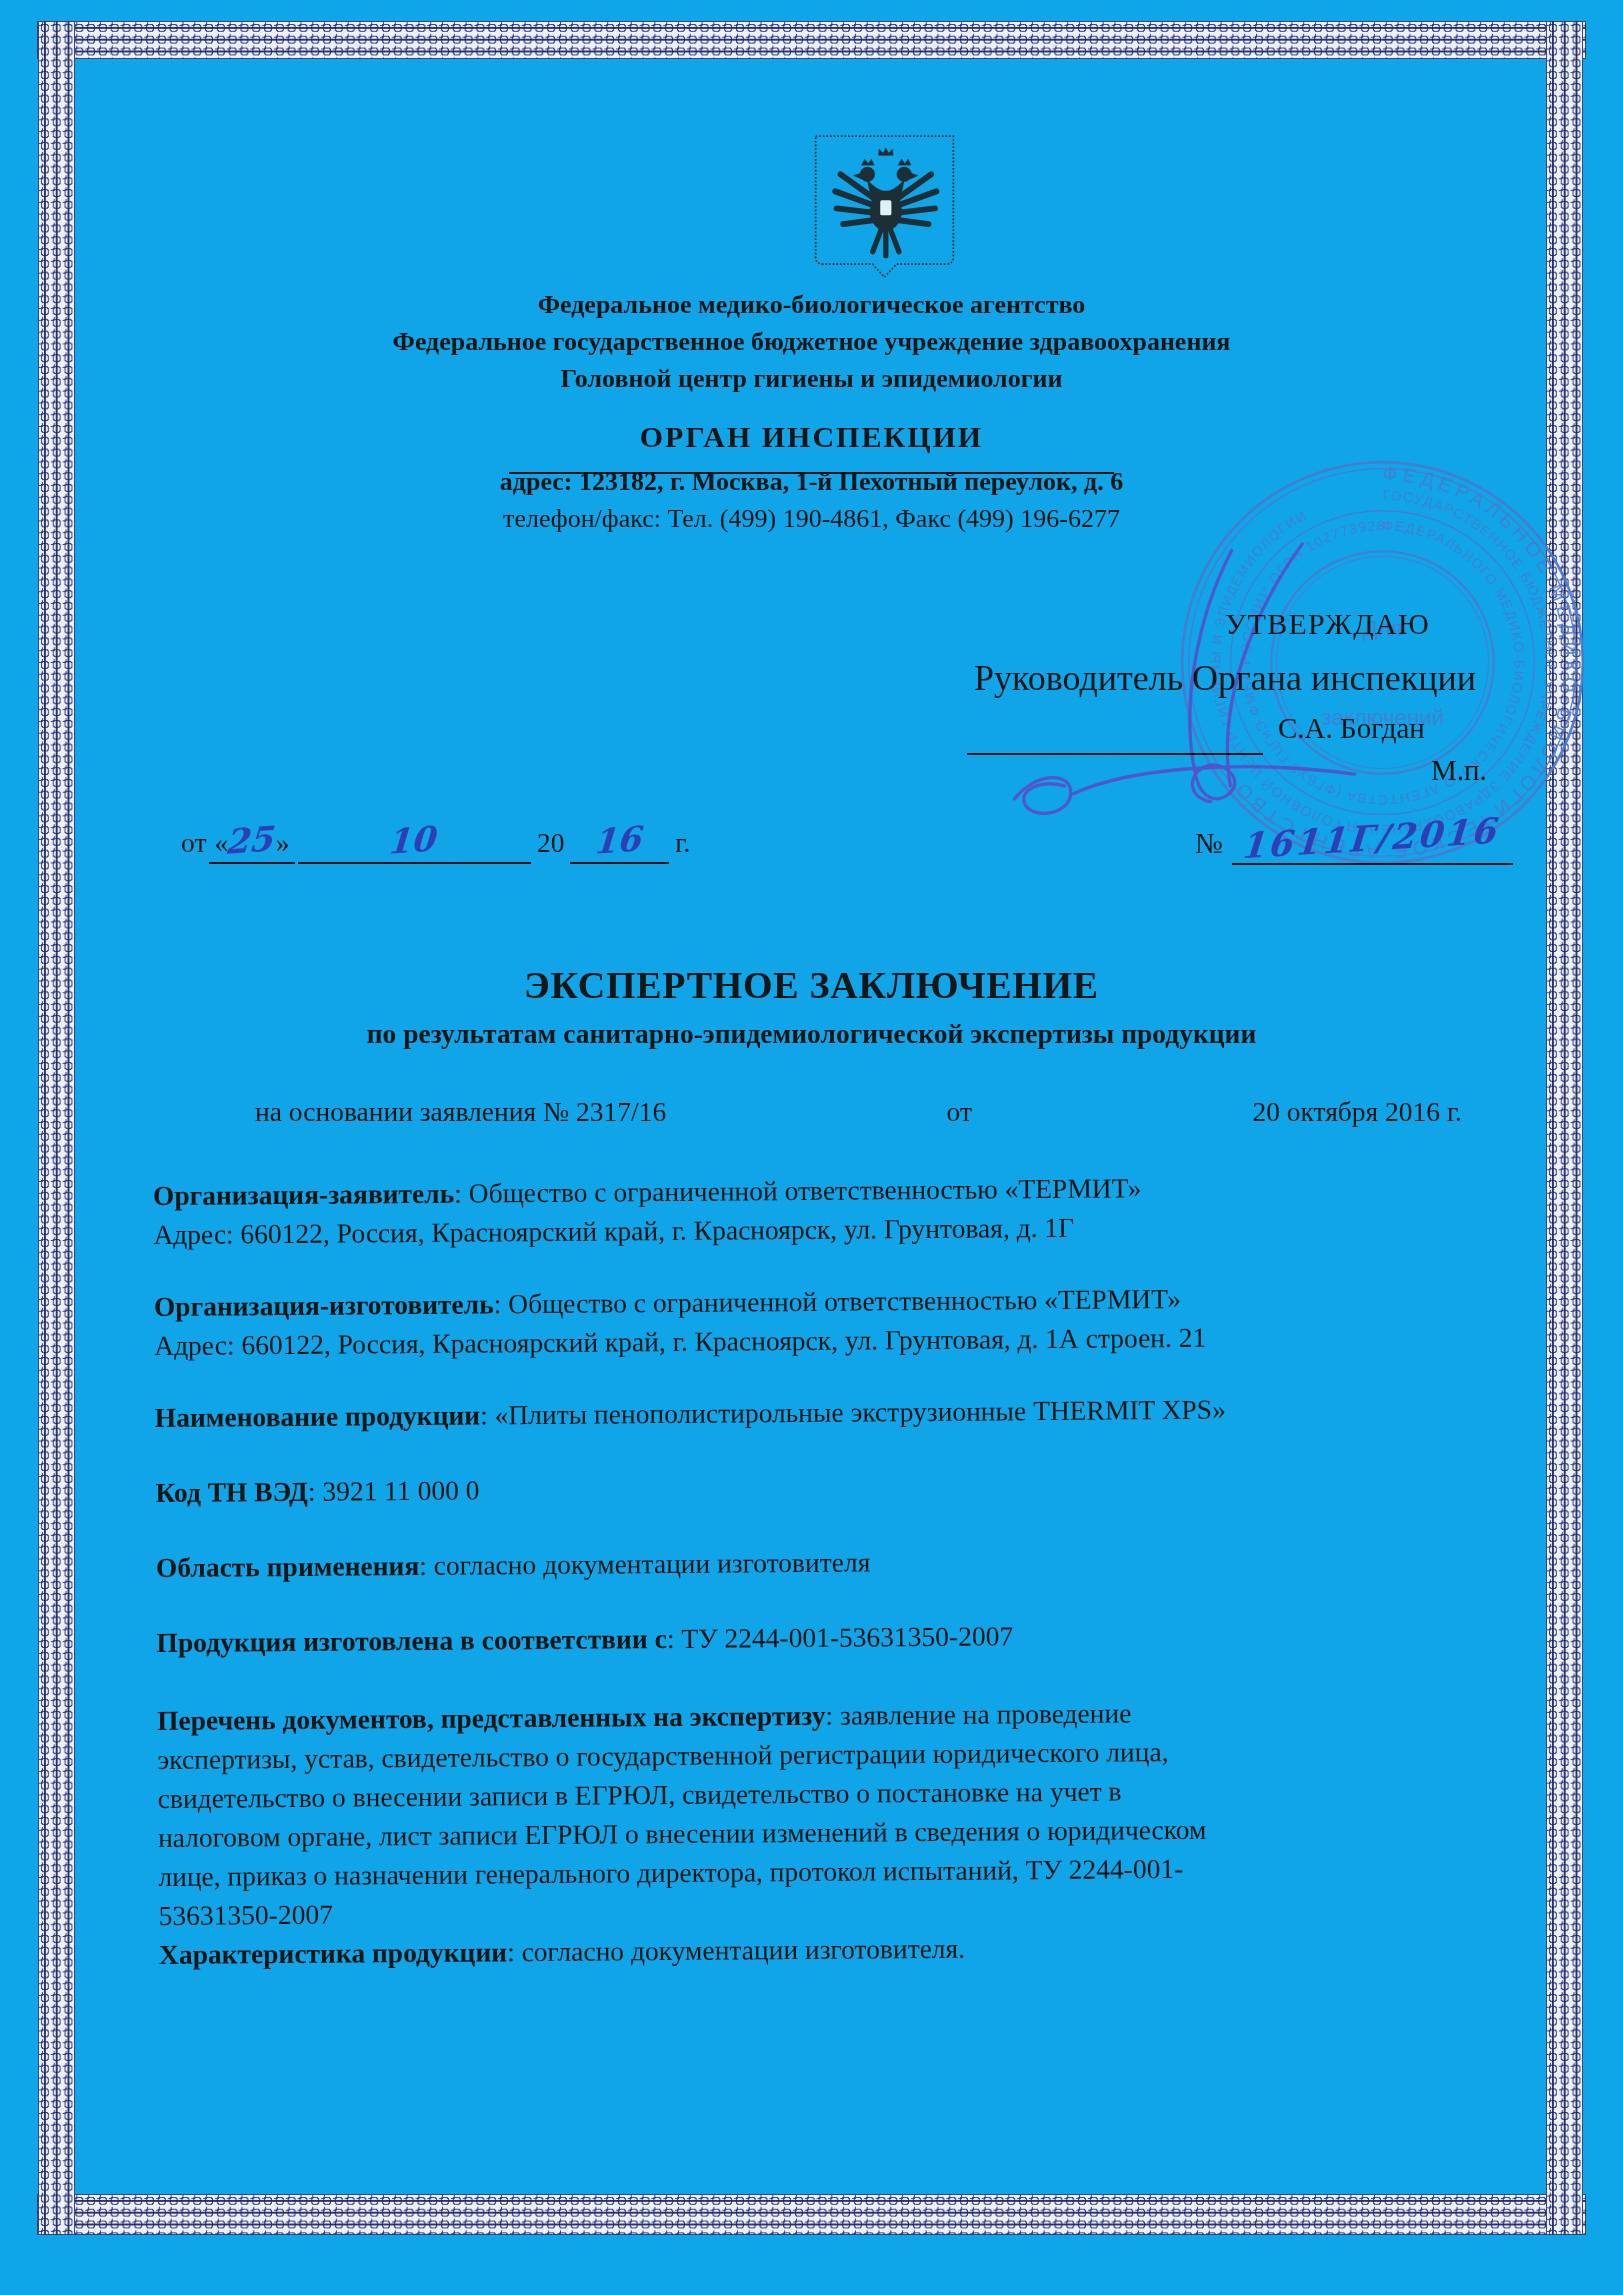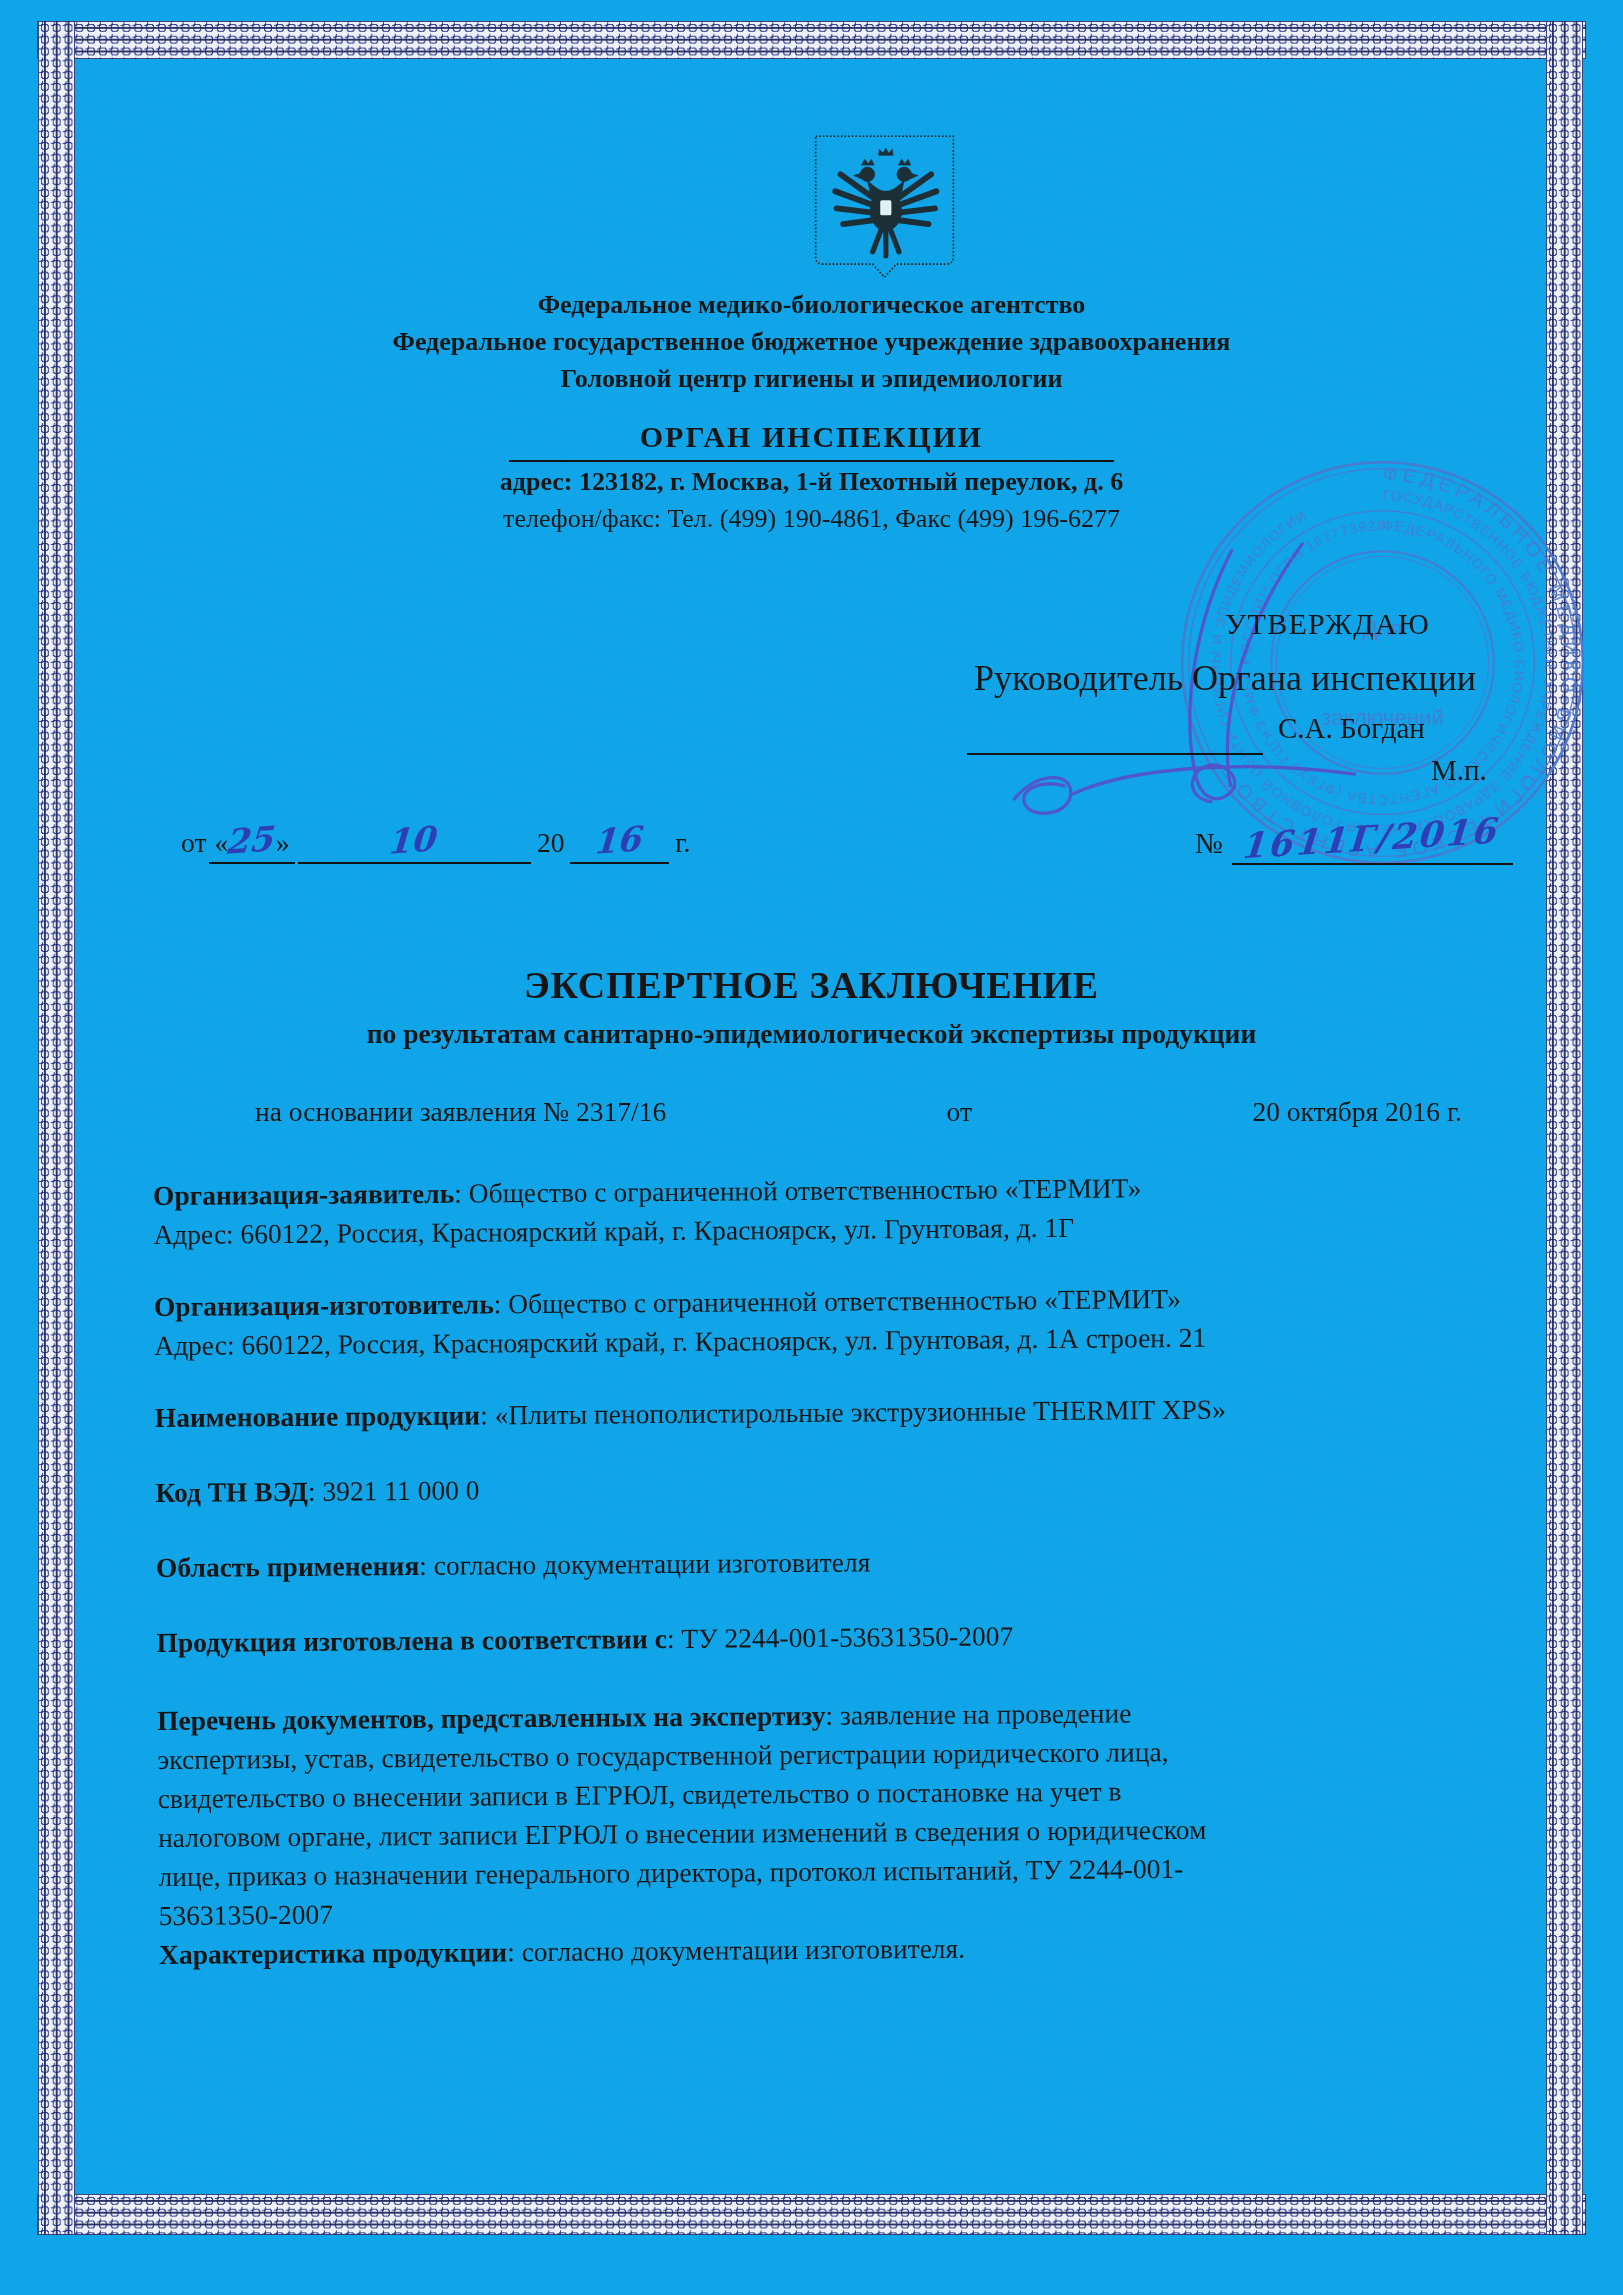--- a/index.html
+++ b/index.html
@@ -25,21 +25,21 @@
   .band-right{left:1546px;top:21px;width:37px;height:2214px;}
   
   .wm{position:absolute;left:75px;right:77px;top:59px;height:2135px;pointer-events:none;
       background:
         repeating-linear-gradient(97deg, rgba(120,140,200,.05) 0 1.3px, rgba(120,140,200,0) 1.3px 5.2px),
         repeating-linear-gradient(4deg,  rgba(120,140,200,.04) 0 1.3px, rgba(120,140,200,0) 1.3px 5.9px);}
   
   .abs{position:absolute;}
   .hdr{left:0;right:0;top:286px;text-align:center;font-weight:bold;font-size:26px;line-height:37px;}
   .organ{left:0;right:0;top:420px;text-align:center;}
-  .organ span{font-weight:bold;font-size:30px;letter-spacing:2px;border-bottom:2.6px solid #141414;padding:0 131px 7px;}
+  .organ span{font-weight:bold;font-size:30px;letter-spacing:2px;border-bottom:2.6px solid #141414;padding:0 131px 19px;}
   .addr{left:0;right:0;top:467px;text-align:center;font-size:26px;font-weight:bold;}
   .phone{left:0;right:0;top:504px;text-align:center;font-size:26px;}
   .attestat{left:216px;top:649px;width:484px;text-align:center;font-size:30px;line-height:43px;}
   .attestat .no{font-size:29px;}
   .approve{left:1225px;top:607px;font-size:30px;letter-spacing:1.3px;}
   .headrole{left:974px;top:657px;font-size:36px;}
   .signline{left:967px;top:753px;width:296px;border-bottom:2px solid #141414;height:0;}
   .signname{left:1278px;top:712px;font-size:29px;}
   .mp{left:1431px;top:754px;font-size:29px;}
   .dateline{left:181px;top:819px;font-size:27.5px;display:flex;align-items:baseline;}

